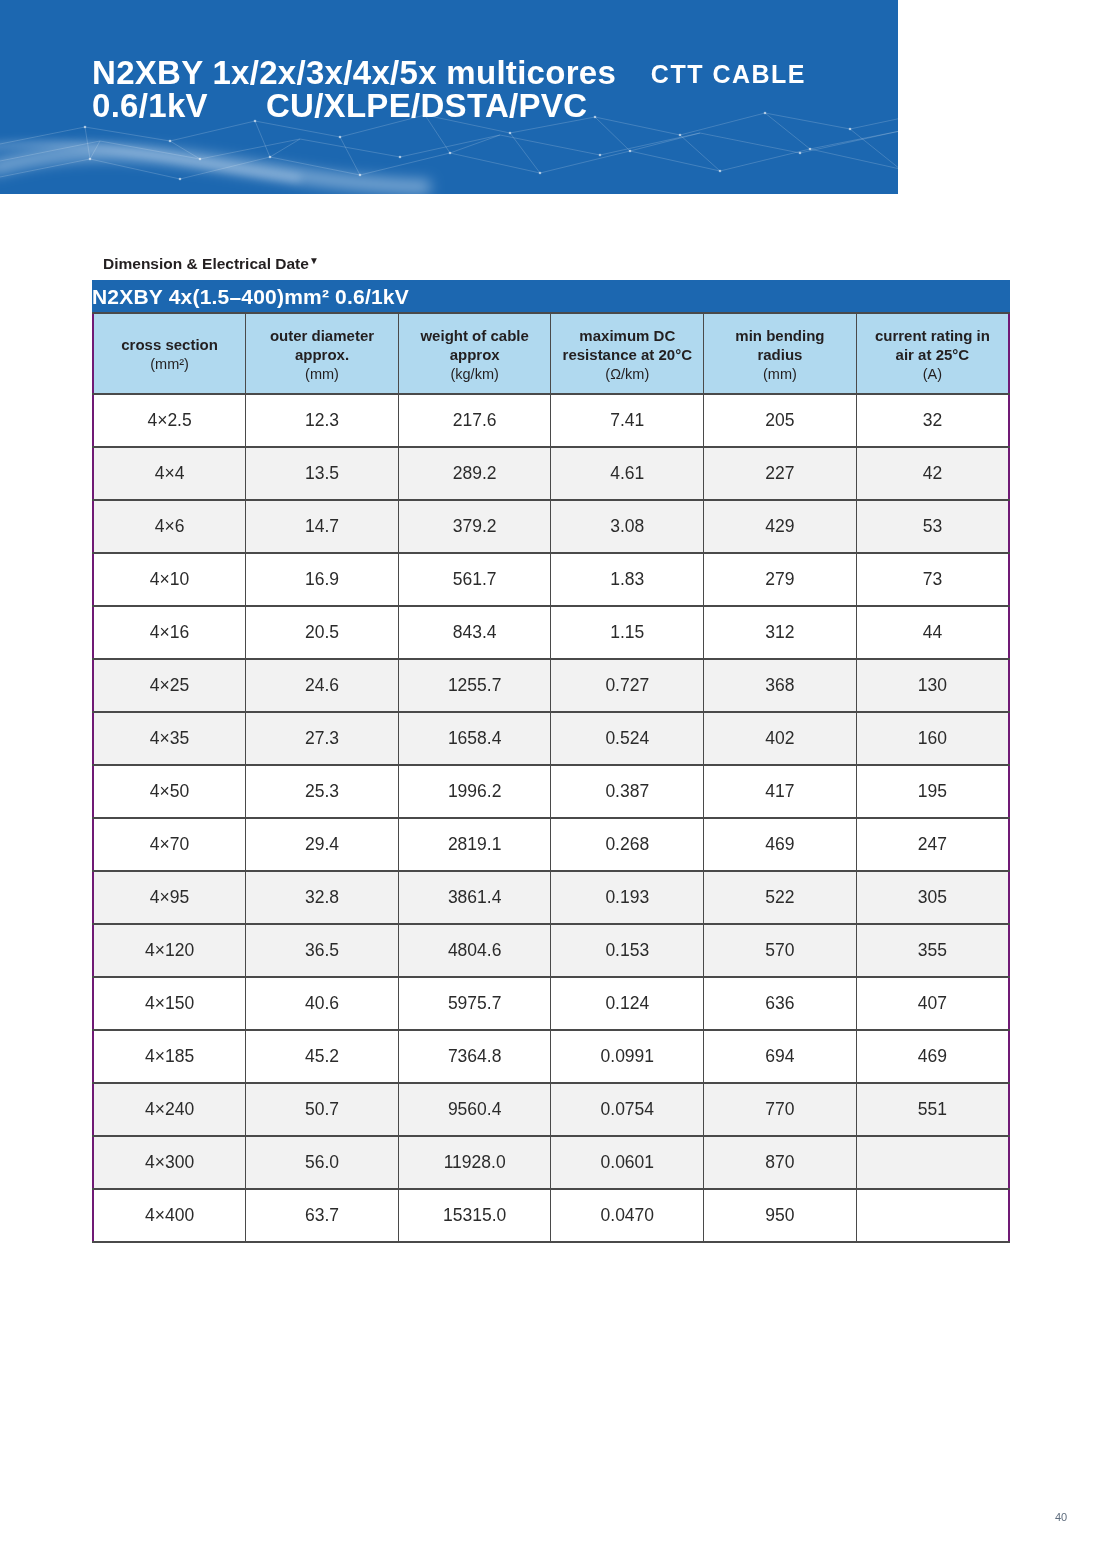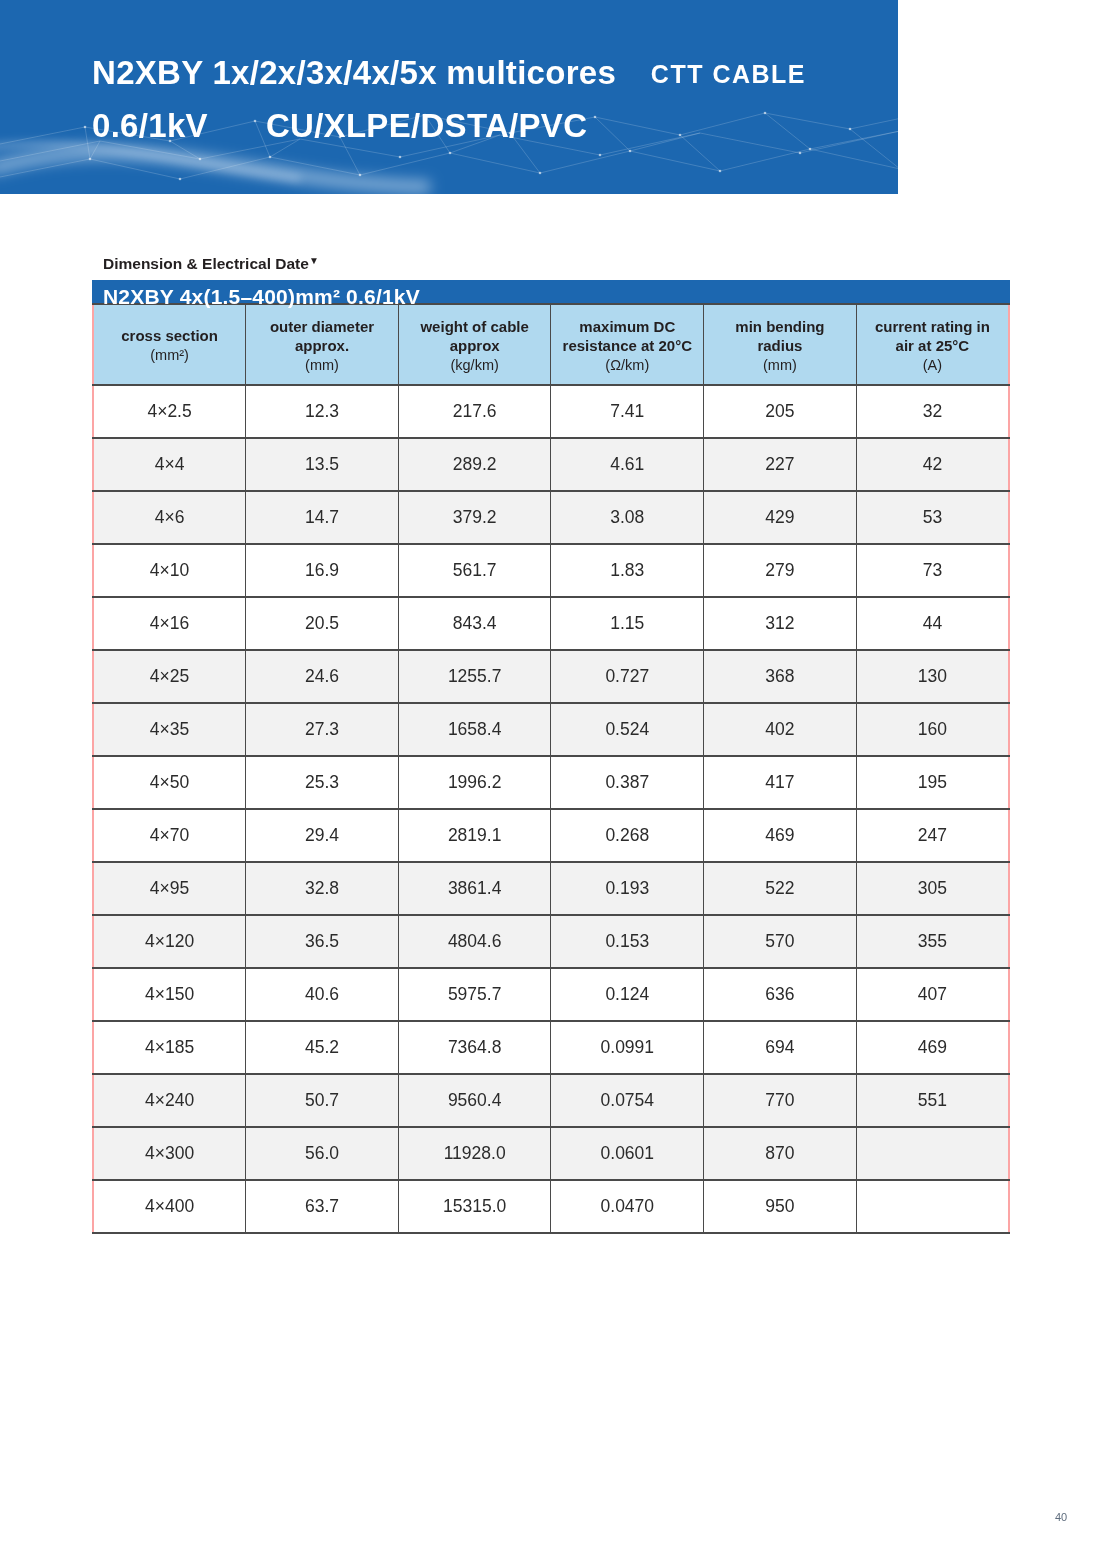--- a/index.html
+++ b/index.html
@@ -16,38 +16,38 @@
     width:1102px;height:1559px;position:relative;overflow:hidden;
     background:#ffffff;font-family:"Liberation Sans",sans-serif;color:var(--text);
   }
   
   .banner{
     position:absolute;top:0;left:0;width:898px;height:194px;
     background:var(--accent);color:#fff;overflow:hidden;
   }
   .mesh{position:absolute;left:0;bottom:0;width:1102px;height:105px;pointer-events:none;}
   .banner-title{position:absolute;left:92px;top:56px;font-weight:bold;font-size:33px;line-height:1.0;letter-spacing:.3px;}
-  .banner-title .line2{margin-top:20px;display:flex;gap:58px;}
+  .banner-title .line2{display:flex;gap:58px;}
   .logo{
     position:absolute;right:92px;top:60px;font-weight:bold;font-size:25px;
     letter-spacing:1.5px;white-space:nowrap;
   }
   
   .section-head{
     position:absolute;left:103px;top:255px;display:flex;align-items:flex-start;
     font-size:15.5px;font-weight:bold;color:var(--text);cursor:pointer;
   }
   .section-head .tri{font-size:10px;line-height:1;transform:translateY(1px);}
   
   .tablewrap{position:absolute;left:92px;top:280px;width:918px;}
   .tabletitle{
     background:var(--accent);color:#fff;font-weight:bold;font-size:21px;
-    height:23px;line-height:33px;padding-left:11px;letter-spacing:.2px;
-  }
-  table{width:100%;border-collapse:collapse;table-layout:fixed;border:2px solid #fca5a5;}
+    height:32px;line-height:33px;padding-left:0;letter-spacing:.2px;
+  }
+  table{width:100%;border-collapse:collapse;table-layout:fixed;border:2px solid #701a75;}
   th,td{
     border-left:1px solid var(--border);border-right:1px solid var(--border);
     border-top:2px solid var(--border);border-bottom:2px solid var(--border);
     text-align:center;vertical-align:middle;padding:0 2px;
   }
   thead th{background:var(--table-header);height:81px;color:var(--text);}
   .hl{font-weight:bold;font-size:15px;line-height:1.3;white-space:pre-line;}
   .hu{font-weight:normal;font-size:14.5px;margin-top:1px;}
   tbody td{height:53px;font-size:17.5px;color:#2b2b2b;background:#ffffff;}
   tr.shaded td{background:var(--row-shade);}

